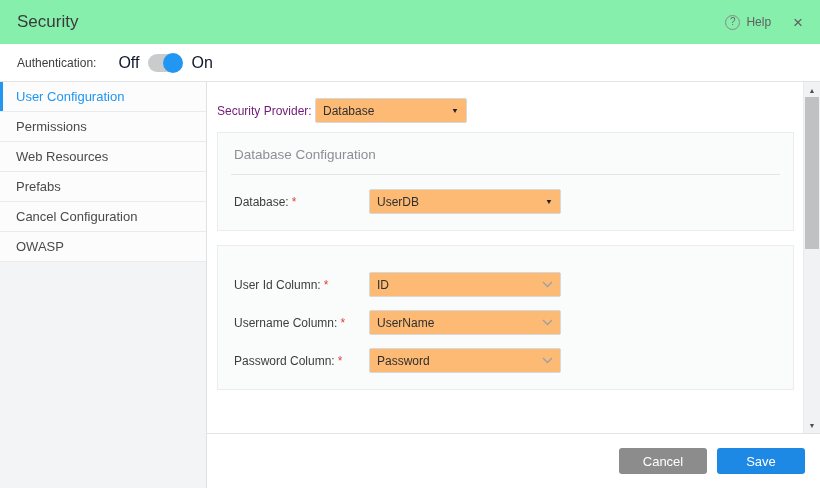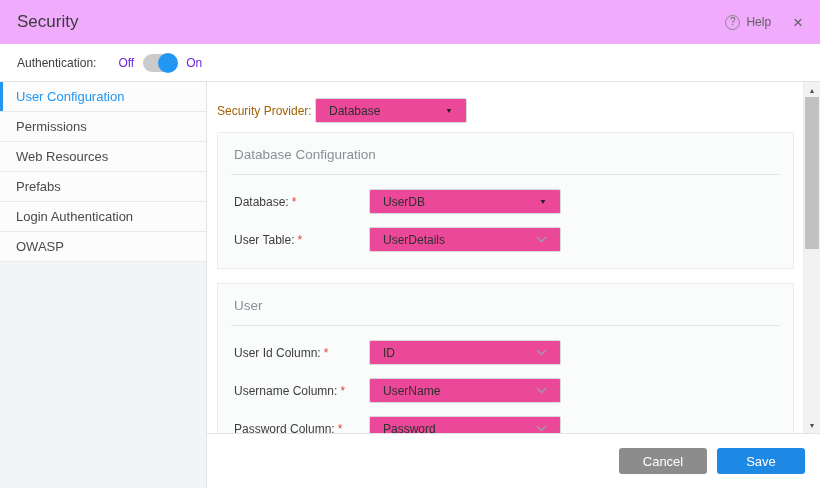--- a/index.html
+++ b/index.html
@@ -8,21 +8,21 @@
     font-family:"Liberation Sans", sans-serif;
     background:#fff;
     color:#3f3f3f;
     overflow:hidden;
   }
   .app { width:820px; height:488px; display:flex; flex-direction:column; background:#fff; }
 
   
   .titlebar {
     height:44px; flex:0 0 44px;
-    background:#f0abfc;
+    background:#86efac;
     display:flex; align-items:center;
     padding:0 17px;
   }
   .title { font-size:17px; color:#3b3b3b; }
   .titlebar-right { margin-left:auto; display:flex; align-items:center; }
   .help-wrap { display:flex; align-items:center; gap:6px; cursor:pointer; }
   .help-icon {
     width:15px; height:15px; border:1px solid #8a8a8a; border-radius:50%;
     display:flex; align-items:center; justify-content:center;
     font-size:10px; color:#6b6b6b; line-height:1;
@@ -33,21 +33,21 @@
   
   .auth-row {
     height:38px; flex:0 0 38px;
     display:flex; align-items:center;
     padding:0 17px;
     border-bottom:1px solid #e2e3e4;
     font-size:12px; color:#3d3d3d;
     background:#fff;
   }
   .auth-label { margin-right:22px; }
-  .toggle-off, .toggle-on { font-size:12px; color:#6d28d9; }
+  .toggle-off, .toggle-on { font-size:16px; color:#0f172a; }
   .toggle {
     width:34px; height:18px; border-radius:10px;
     background:#c9cbcd; position:relative; margin:0 9px; cursor:pointer;
   }
   .toggle-knob {
     position:absolute; right:-1px; top:-1px;
     width:20px; height:20px; border-radius:50%;
     background:var(--accent,#2196f3);
   }
 
@@ -76,27 +76,27 @@
 
   .right-pane { flex:1; display:flex; flex-direction:column; min-width:0; background:#fff; }
 
   .content {
     height:351px; flex:0 0 351px;
     position:relative; overflow:hidden;
     padding:16px 27px 0 10px;
   }
 
   .provider-row { display:flex; align-items:center; margin-bottom:9px; }
-  .provider-label { width:98px; font-size:12px; color:#a16207; }
+  .provider-label { width:98px; font-size:12px; color:#701a75; }
 
   .select {
-    height:25px; background:#ec4899;
+    height:25px; background:#fdba74;
     border:1px solid #d8d8d8; border-radius:2px;
     display:flex; align-items:center; justify-content:space-between;
-    padding:0 13px; font-size:12px; color:#2f2f2f;
+    padding:0 7px; font-size:12px; color:#2f2f2f;
     cursor:pointer;
   }
   .select .native-arrow { font-size:8px; color:#222; transform:scaleY(0.85); }
   .select svg { display:block; }
   .provider-select { width:152px; }
   .field-select { width:192px; }
 
   .panel {
     width:577px;
     background:#fafbfb;
@@ -173,21 +173,21 @@
     <span class="toggle-on">On</span>
   </div>
 
   <div class="body">
 
     <div class="sidebar">
       <div class="nav-item active">User Configuration</div>
       <div class="nav-item">Permissions</div>
       <div class="nav-item indent">Web Resources</div>
       <div class="nav-item indent">Prefabs</div>
-      <div class="nav-item">Login Authentication</div>
+      <div class="nav-item">Cancel Configuration</div>
       <div class="nav-item">OWASP</div>
     </div>
 
     <div class="right-pane">
       <div class="content">
 
         <div class="provider-row">
           <span class="provider-label">Security Provider:</span>
           <div class="select provider-select">
             <span>Database</span>
@@ -199,35 +199,23 @@
           <div class="panel-title">Database Configuration</div>
 
           <div class="field-row">
             <span class="field-label"><span>Database:</span><span class="req">*</span></span>
             <div class="select field-select">
               <span>UserDB</span>
               <span class="native-arrow">▼</span>
             </div>
           </div>
 
-          <div class="field-row">
-            <span class="field-label"><span>User Table:</span><span class="req">*</span></span>
-            <div class="select field-select">
-              <span>UserDetails</span>
-              <span>
-                  <svg width="11" height="7" viewBox="0 0 11 7">
-                    <path d="M1 1 L5.5 5.5 L10 1" stroke="#9aa0a5" stroke-width="1.3" fill="none"></path>
-                  </svg>
-                </span>
-            </div>
-          </div>
         </div>
 
         <div class="panel">
-          <div class="panel-title">User</div>
 
           <div class="field-row">
             <span class="field-label"><span>User Id Column:</span><span class="req">*</span></span>
             <div class="select field-select">
               <span>ID</span>
               <span>
                   <svg width="11" height="7" viewBox="0 0 11 7">
                     <path d="M1 1 L5.5 5.5 L10 1" stroke="#9aa0a5" stroke-width="1.3" fill="none"></path>
                   </svg>
                 </span>

